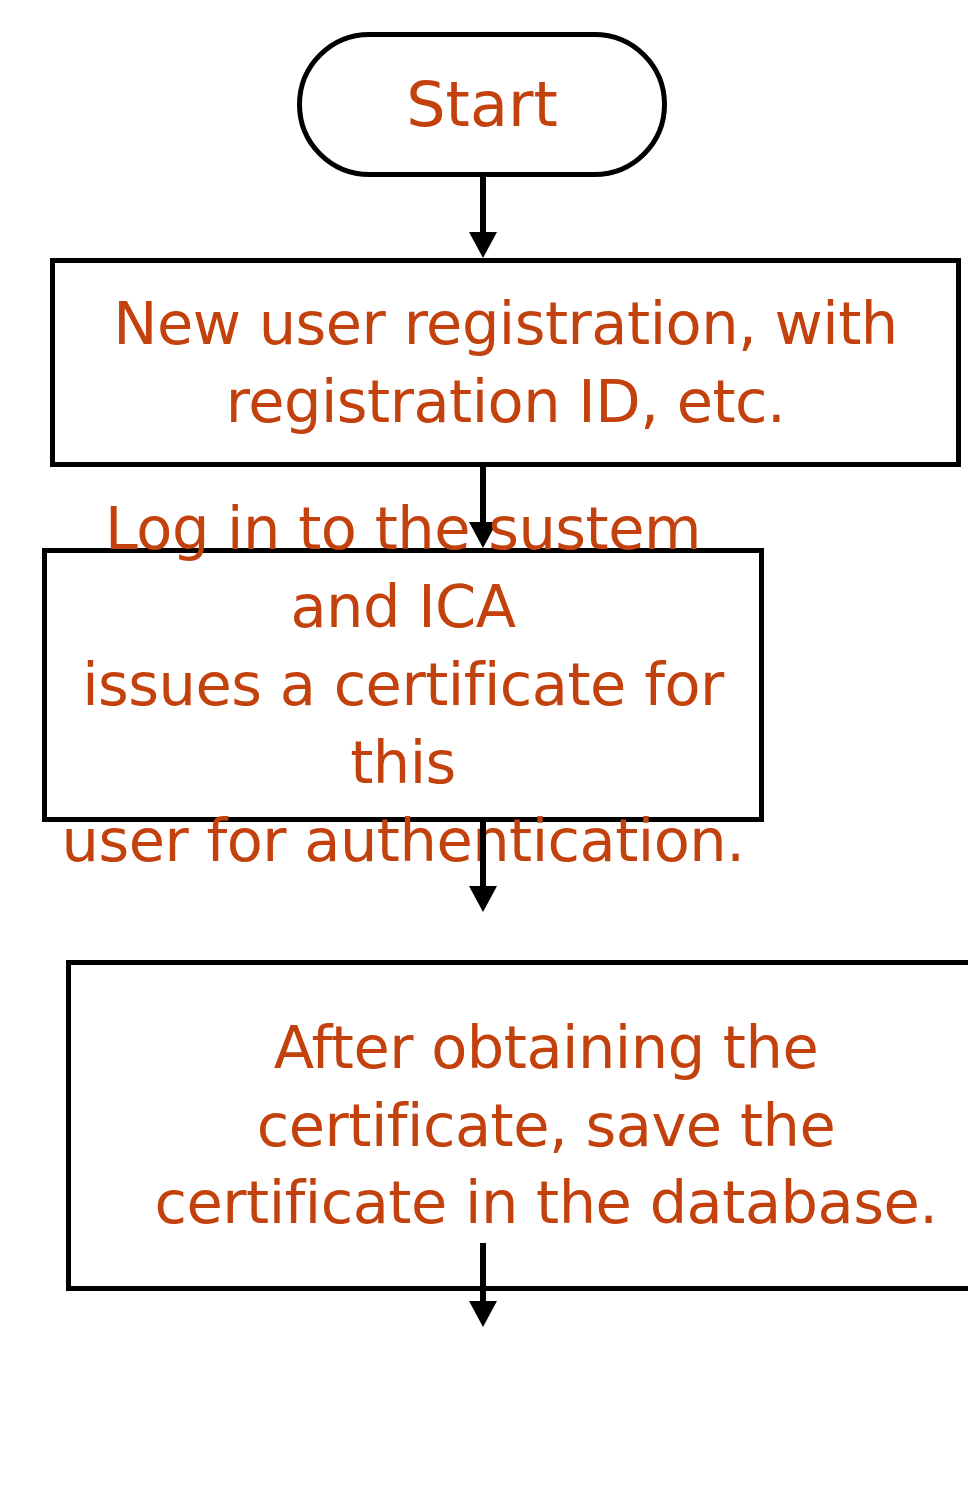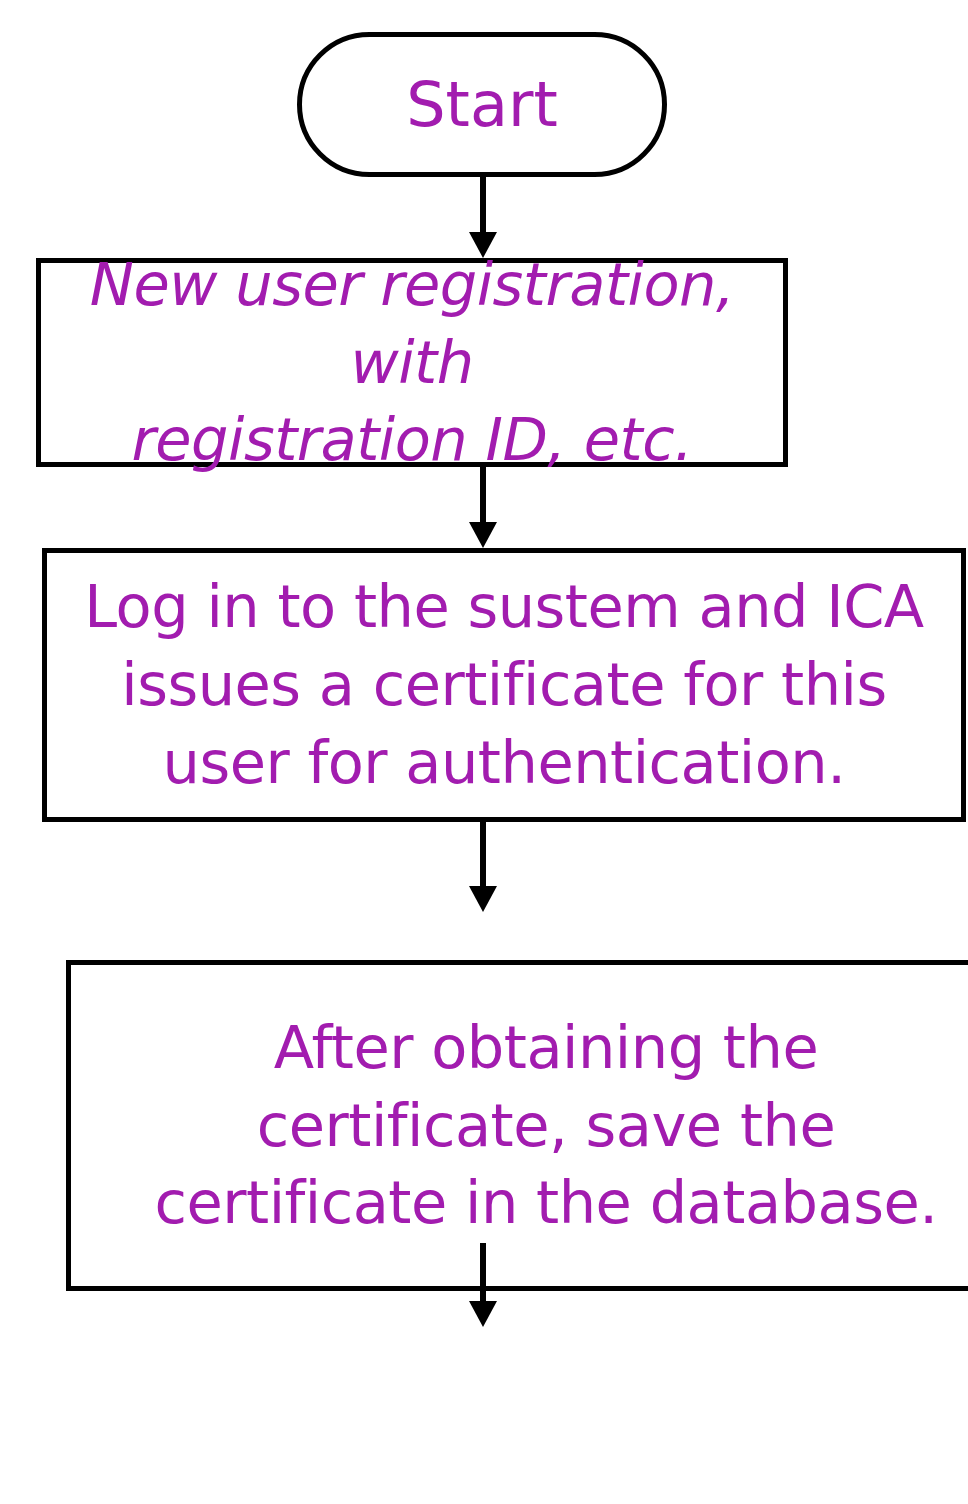--- a/index.html
+++ b/index.html
@@ -35,21 +35,21 @@
   .process {
     border: 5px solid #000000;
     border-radius: 0;
   }
   .node-label {
     display: block;
     width: 100%;
     padding: 0 12px;
     box-sizing: border-box;
     white-space: pre-line;
-    color: #a21caf;
+    color: #c2410c;
   }
   
   .terminator .node-label {
     font-size: 62px;
     line-height: 1.05;
     letter-spacing: 0px;
   }
   
   .process .node-label {
     font-size: 59px;
@@ -73,33 +73,33 @@
     <span class="node-label">Start</span>
   </div>
 
   <div class="connector" style="left:462px; top:177px; width:42px; height:82px;">
     <svg width="42" height="82" viewBox="0 0 42 82" aria-hidden="true">
       <line x1="21" y1="0" x2="21" y2="57" stroke="#000000" stroke-width="6"></line>
       <polygon points="7,55 35,55 21,81" fill="#000000"></polygon>
     </svg>
   </div>
 
-  <div class="node process" style="left:36px; top:258px; width:752px; height:209px;font-style:italic;">
+  <div class="node process" style="left:50px; top:258px; width:911px; height:209px;">
     <span class="node-label">New user registration, with
 registration ID, etc.</span>
   </div>
 
   <div class="connector" style="left:462px; top:467px; width:42px; height:82px;">
     <svg width="42" height="82" viewBox="0 0 42 82" aria-hidden="true">
       <line x1="21" y1="0" x2="21" y2="57" stroke="#000000" stroke-width="6"></line>
       <polygon points="7,55 35,55 21,81" fill="#000000"></polygon>
     </svg>
   </div>
 
-  <div class="node process" style="left:42px; top:548px; width:924px; height:274px;">
+  <div class="node process" style="left:42px; top:548px; width:722px; height:274px;">
     <span class="node-label">Log in to the sustem and ICA
 issues a certificate for this
 user for authentication.</span>
   </div>
 
   <div class="connector" style="left:462px; top:822px; width:42px; height:91px;">
     <svg width="42" height="91" viewBox="0 0 42 91" aria-hidden="true">
       <line x1="21" y1="0" x2="21" y2="66" stroke="#000000" stroke-width="6"></line>
       <polygon points="7,64 35,64 21,90" fill="#000000"></polygon>
     </svg>

